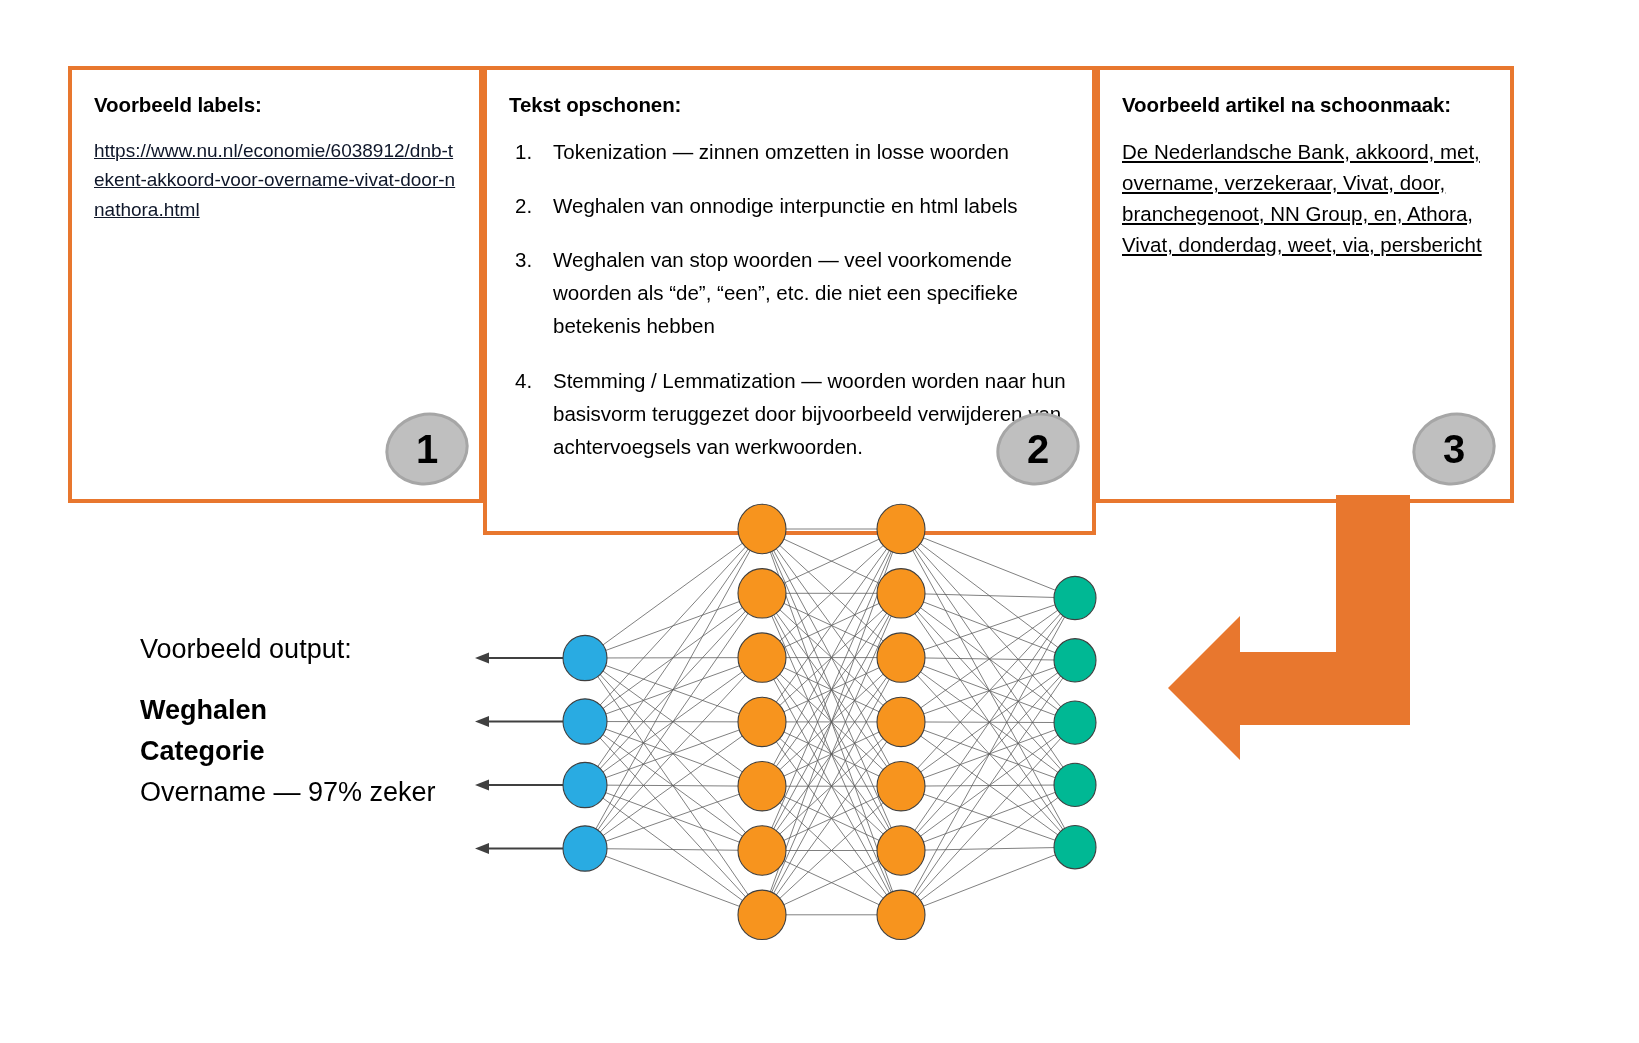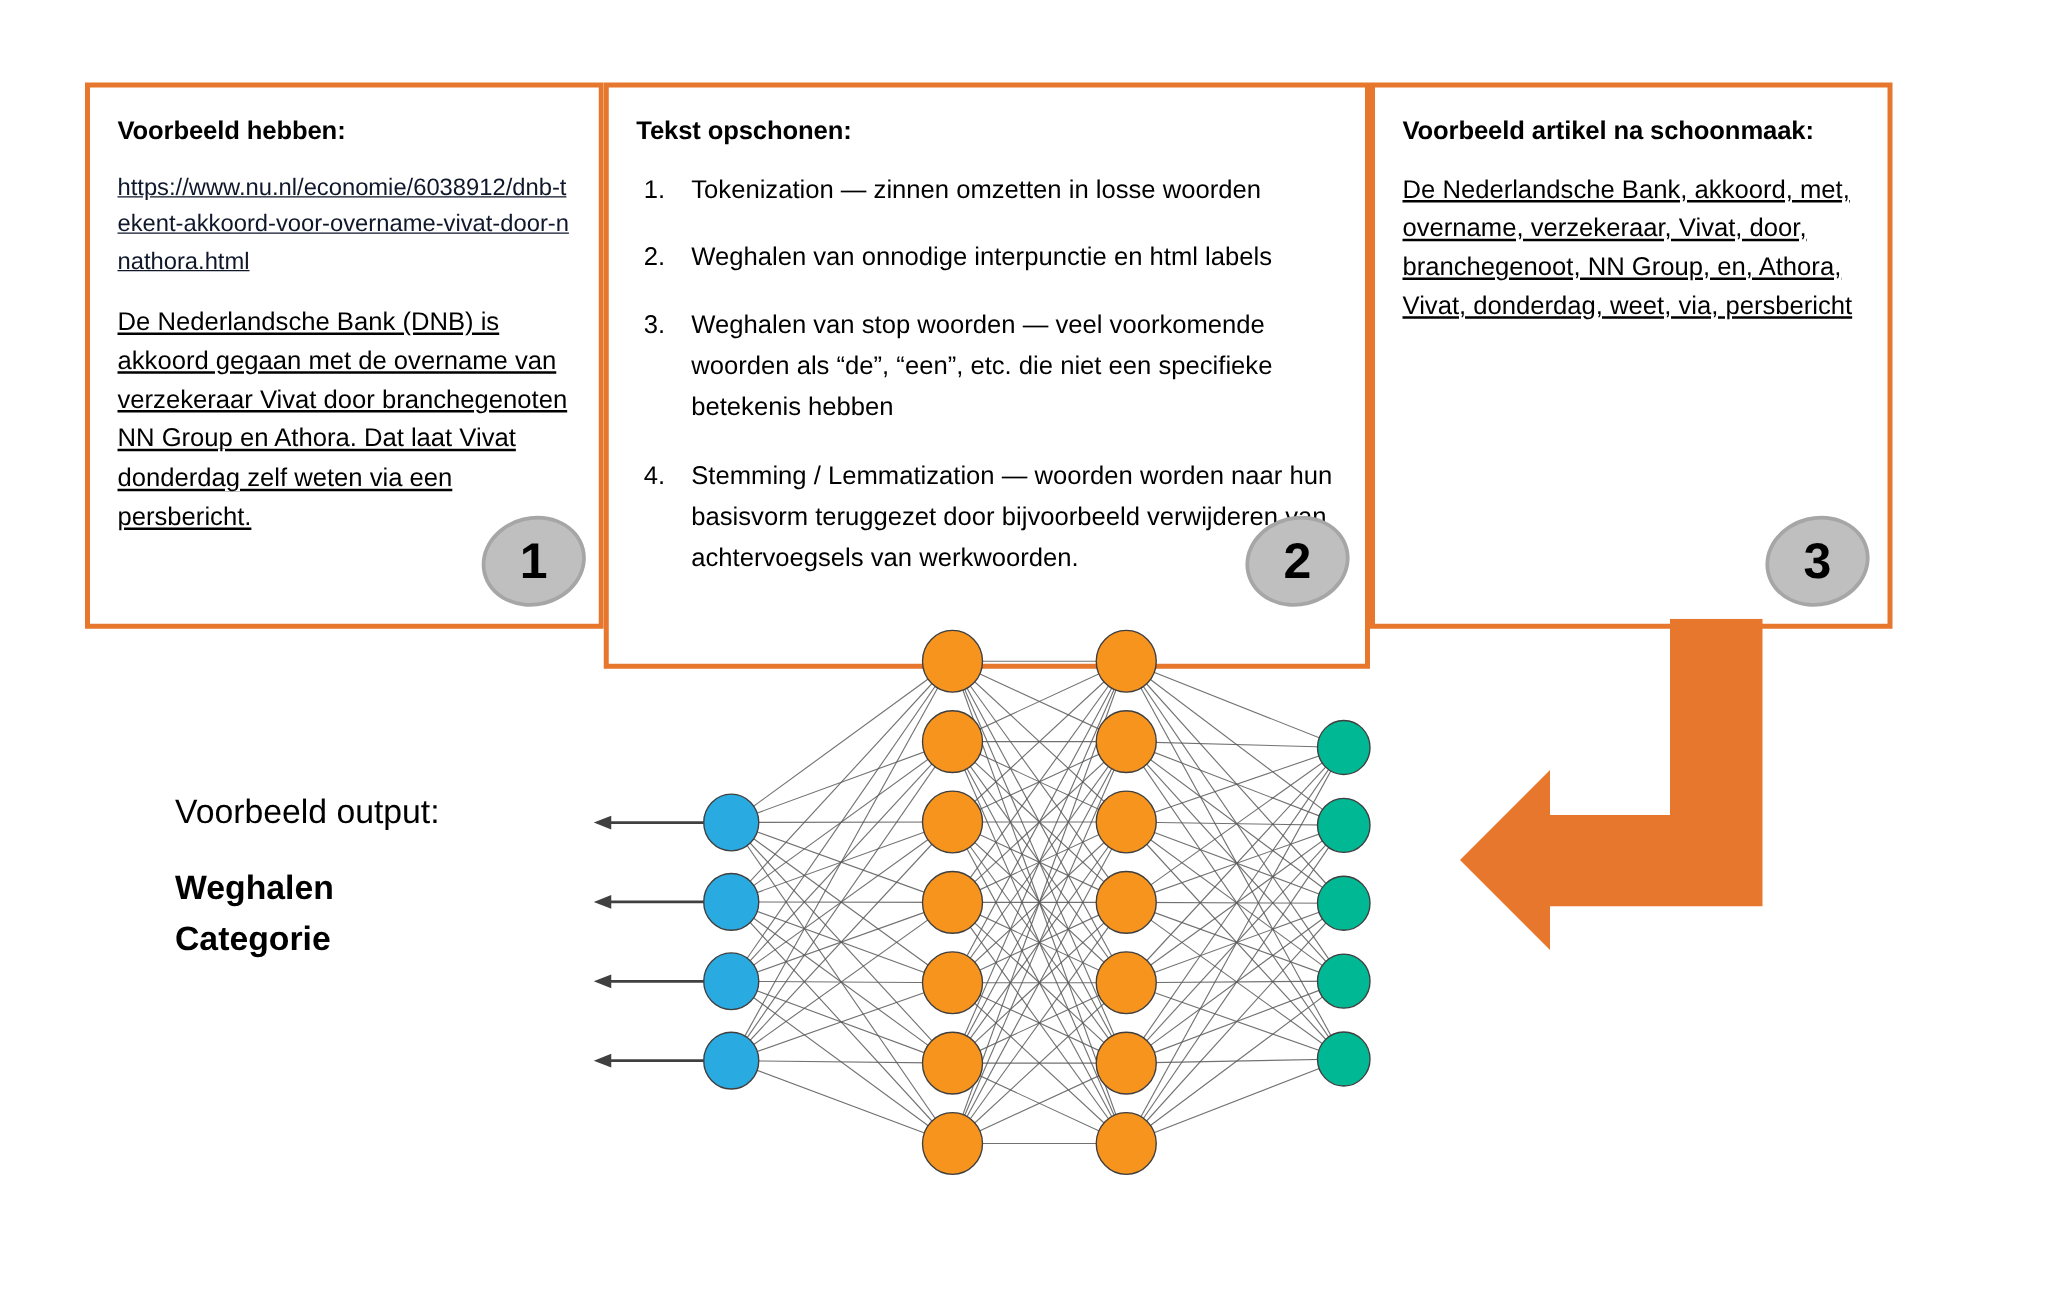--- a/index.html
+++ b/index.html
@@ -156,23 +156,22 @@
     height: 300px;
   }
 </style>
 </head>
 <body>
 
 <div id="canvas">
 
   <div class="panel" id="panel-1">
     <div class="panel-inner">
-      <p class="panel-title">Voorbeeld hebben:</p>
+      <p class="panel-title">Voorbeeld labels:</p>
       <a class="url-link">https://www.nu.nl/economie/6038912/dnb-tekent-akkoord-voor-overname-vivat-door-nnathora.html</a>
-      <p class="panel-body">De Nederlandsche Bank (DNB) is akkoord gegaan met de overname van verzekeraar Vivat door branchegenoten NN Group en Athora. Dat laat Vivat donderdag zelf weten via een persbericht.</p>
     </div>
   </div>
 
   <div class="panel" id="panel-2">
     <div class="panel-inner">
       <p class="panel-title">Tekst opschonen:</p>
       <ol class="steps">
         <li>
           <span class="num">1.</span>
           <span>Tokenization — zinnen omzetten in losse woorden</span>
@@ -207,20 +206,21 @@
     <span>2</span>
   </div>
   <div class="badge" id="badge-3">
     <span>3</span>
   </div>
 
   <div id="output-block">
     <p class="out-heading">Voorbeeld output:</p>
     <p class="out-label">Weghalen</p>
     <p class="out-label">Categorie</p>
+    <p class="out-value last">Overname — 97% zeker</p>
   </div>
 
   <svg id="nn-svg" viewBox="0 0 680 455">
     <g id="nn-edges">
         <line x1="130" y1="163" x2="307" y2="34" stroke="#595959" stroke-width="0.9" opacity="0.85"></line>
         <line x1="130" y1="163" x2="307" y2="98.3" stroke="#595959" stroke-width="0.9" opacity="0.85"></line>
         <line x1="130" y1="163" x2="307" y2="162.6" stroke="#595959" stroke-width="0.9" opacity="0.85"></line>
         <line x1="130" y1="163" x2="307" y2="226.89999999999998" stroke="#595959" stroke-width="0.9" opacity="0.85"></line>
         <line x1="130" y1="163" x2="307" y2="291.2" stroke="#595959" stroke-width="0.9" opacity="0.85"></line>
         <line x1="130" y1="163" x2="307" y2="355.5" stroke="#595959" stroke-width="0.9" opacity="0.85"></line>

